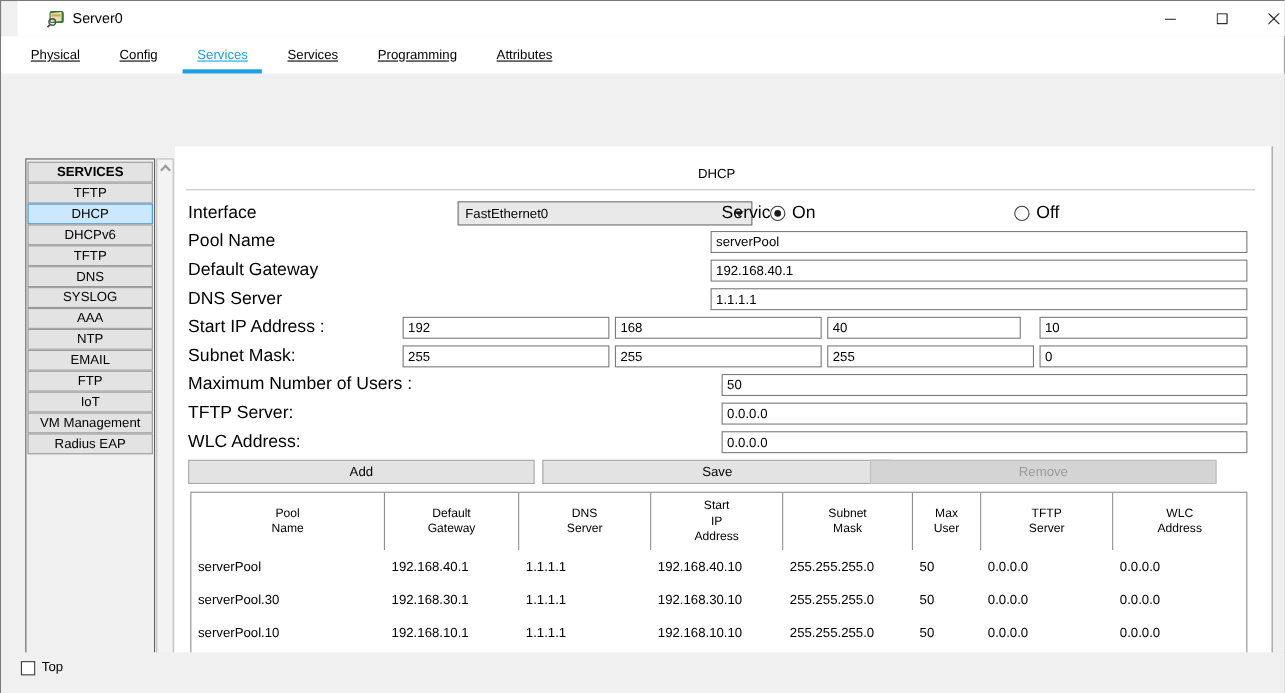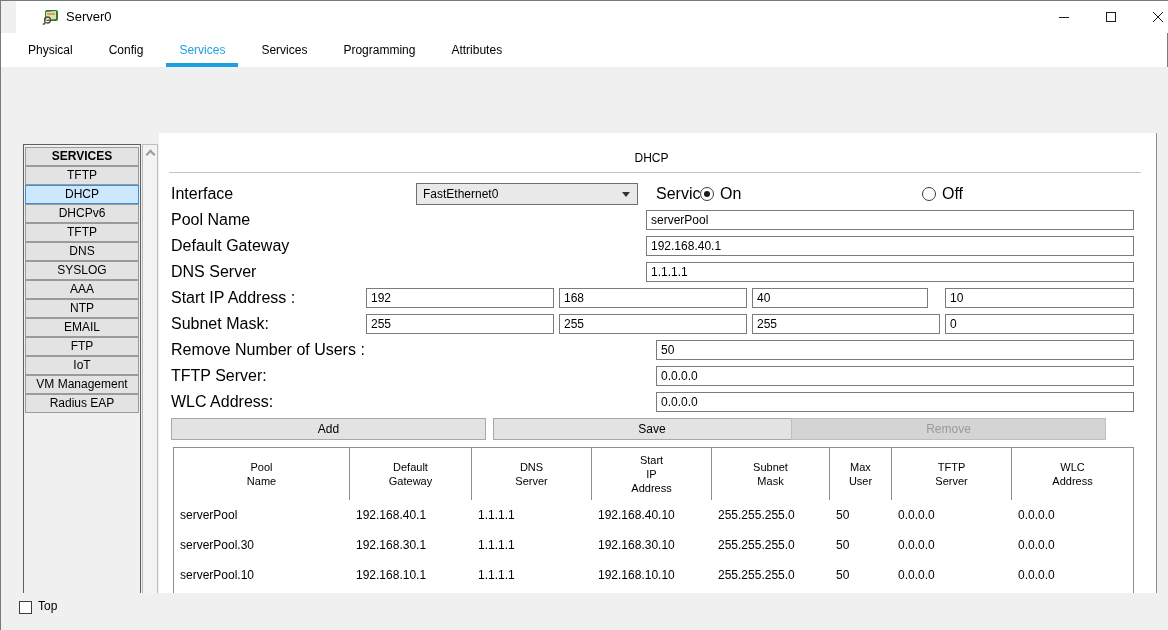--- a/index.html
+++ b/index.html
@@ -13,21 +13,21 @@
   .title-icon { position:absolute; left:26px; top:7px; width:18px; height:18px; }
   .title-text { position:absolute; left:50px; top:0; line-height:32px; font-size:13px; color:#000; }
   .win-btn { position:absolute; top:0; width:46px; height:32px; display:flex;
              align-items:center; justify-content:center; }
   .win-btn.min { right:95px; } .win-btn.max { right:48px; } .win-btn.close { right:1px; }
 
   
   .tabbar { position:absolute; left:0; top:32px; width:100%; height:34px; background:#ffffff;
             display:flex; align-items:flex-end; padding-left:14px; gap:10px; }
   .tab { height:30px; line-height:26px; padding:0 13px; font-size:12px; color:#000;
-         border-bottom:4px solid transparent; cursor:default; }
+         border-bottom:4px solid transparent; cursor:default;text-decoration:underline; }
   .tab.active { color:var(--accent,#1ba1e2); border-bottom-color:var(--accent,#1ba1e2); }
 
   
   .content { position:absolute; left:0; top:66px; width:1168px; height:526px; background:#f0f0f0; }
   .main-panel { position:absolute; left:158px; top:66px; width:998px; height:526px;
                 background:#ffffff; border-right:1px solid #8f8f8f; }
 
   
   .sidebar { position:absolute; left:22px; top:77px; width:118px; height:507px;
              border:1px solid #5f5f5f; background:#f0f0f0; padding-top:2px; }
@@ -42,21 +42,21 @@
              transform:rotate(45deg); }
 
   
   .abs { position:absolute; }
   .dhcp-title { left:168px; top:84px; width:965px; text-align:center; font-size:12px; }
   .sep { left:168px; top:105px; width:972px; border-top:1px solid #c4c4c4; height:0; }
   .lbl { font-size:16px; line-height:20px; color:#000; }
   .field { background:#fff; border:1px solid #7b7b7b; font-size:12px; padding:0 4px;
            font-family:"Liberation Sans", sans-serif; color:#000; height:20px; }
   input.field { outline:none; }
-  .combo { left:415px; top:116px; width:222px; height:22px; background:#e9e9e9;
+  .combo { left:415px; top:116px; width:268px; height:22px; background:#e9e9e9;
            border:1px solid #707070; font-size:12px; line-height:20px; padding:0 6px;
            cursor:default; }
   .combo-arrow { position:absolute; right:7px; top:8px; width:0; height:0;
                  border-left:4px solid transparent; border-right:4px solid transparent;
                  border-top:5px solid #333; }
   .radio { position:absolute; width:14px; height:14px; border:1px solid #3c3c3c;
            border-radius:50%; background:#fff; }
   .radio .dot { position:absolute; left:3px; top:3px; width:6px; height:6px;
                 border-radius:50%; background:#1a1a1a; display:none; }
   .radio.checked .dot { display:block; }
@@ -177,21 +177,21 @@
     <input class="abs field" style="left: 558px; top: 221px; width: 188px;" value="168">
     <input class="abs field" style="left: 751px; top: 221px; width: 176px;" value="40">
     <input class="abs field" style="left: 944px; top: 221px; width: 189px;" value="10">
 
     <div class="abs lbl" style="left:170px;top:247px;">Subnet Mask:</div>
     <input class="abs field" style="left: 365px; top: 247px; width: 188px;" value="255">
     <input class="abs field" style="left: 558px; top: 247px; width: 188px;" value="255">
     <input class="abs field" style="left: 751px; top: 247px; width: 188px;" value="255">
     <input class="abs field" style="left: 944px; top: 247px; width: 189px;" value="0">
 
-    <div class="abs lbl" style="left:170px;top:273px;">Remove Number of Users :</div>
+    <div class="abs lbl" style="left:170px;top:273px;">Maximum Number of Users :</div>
     <input class="abs field" style="left: 655px; top: 273px; width: 478px;" value="50">
 
     <div class="abs lbl" style="left:170px;top:299px;">TFTP Server:</div>
     <input class="abs field" style="left: 655px; top: 299px; width: 478px;" value="0.0.0.0">
 
     <div class="abs lbl" style="left:170px;top:325px;">WLC Address:</div>
     <input class="abs field" style="left: 655px; top: 325px; width: 478px;" value="0.0.0.0">
 
     <div class="btn" style="left:170px;width:315px;text-align:center;">Add</div>
     <div class="btn" style="left:492px;width:318px;">Save</div>

